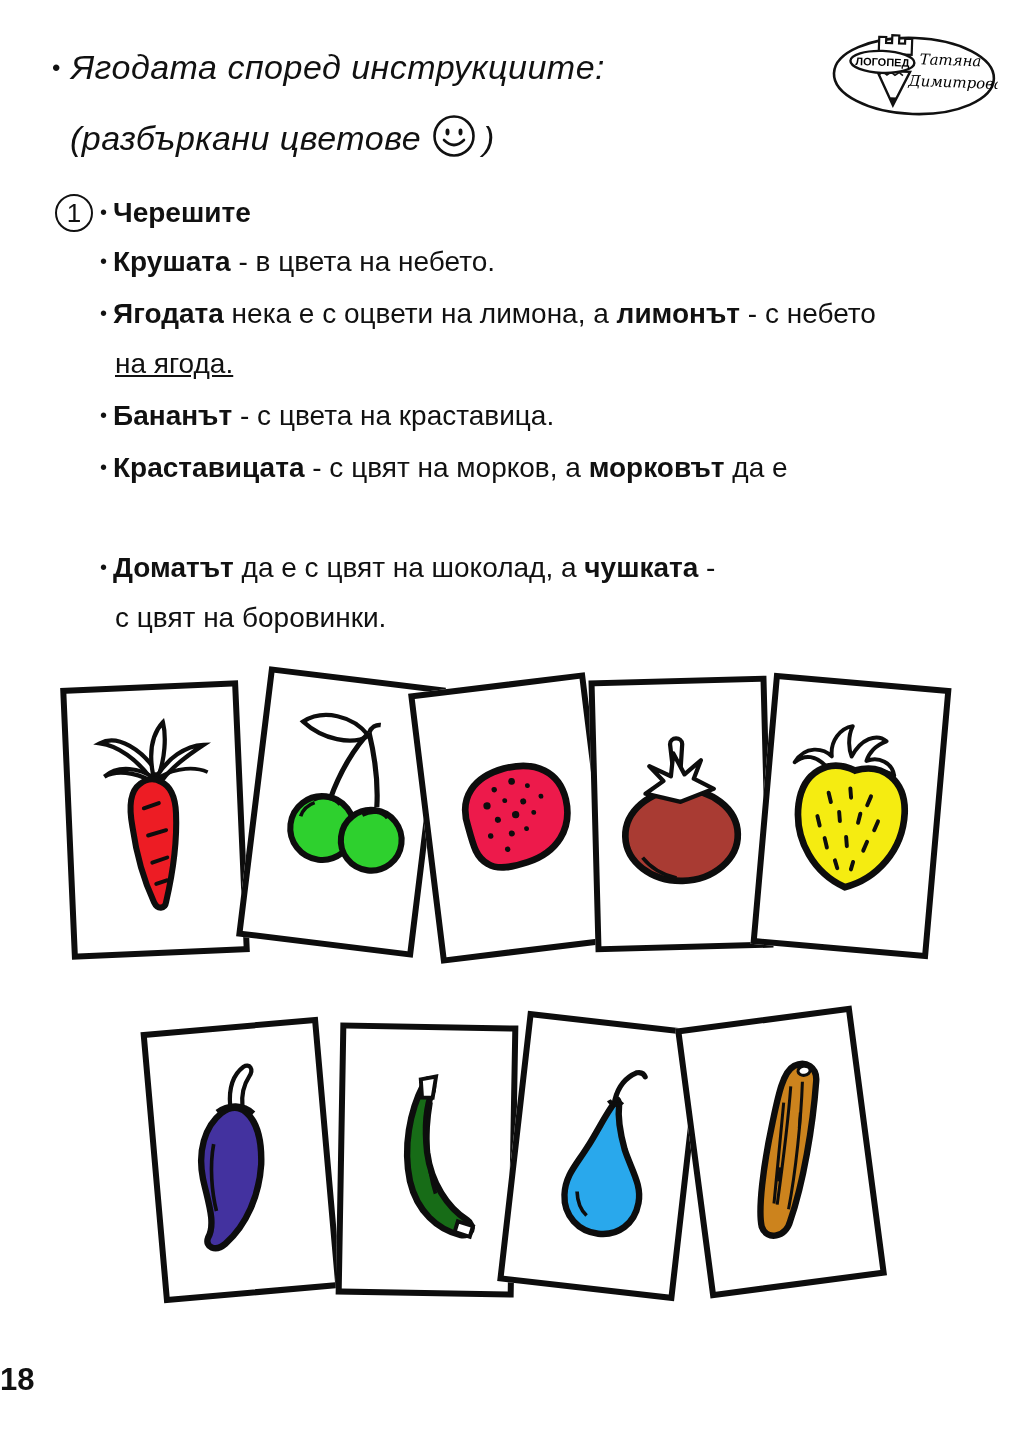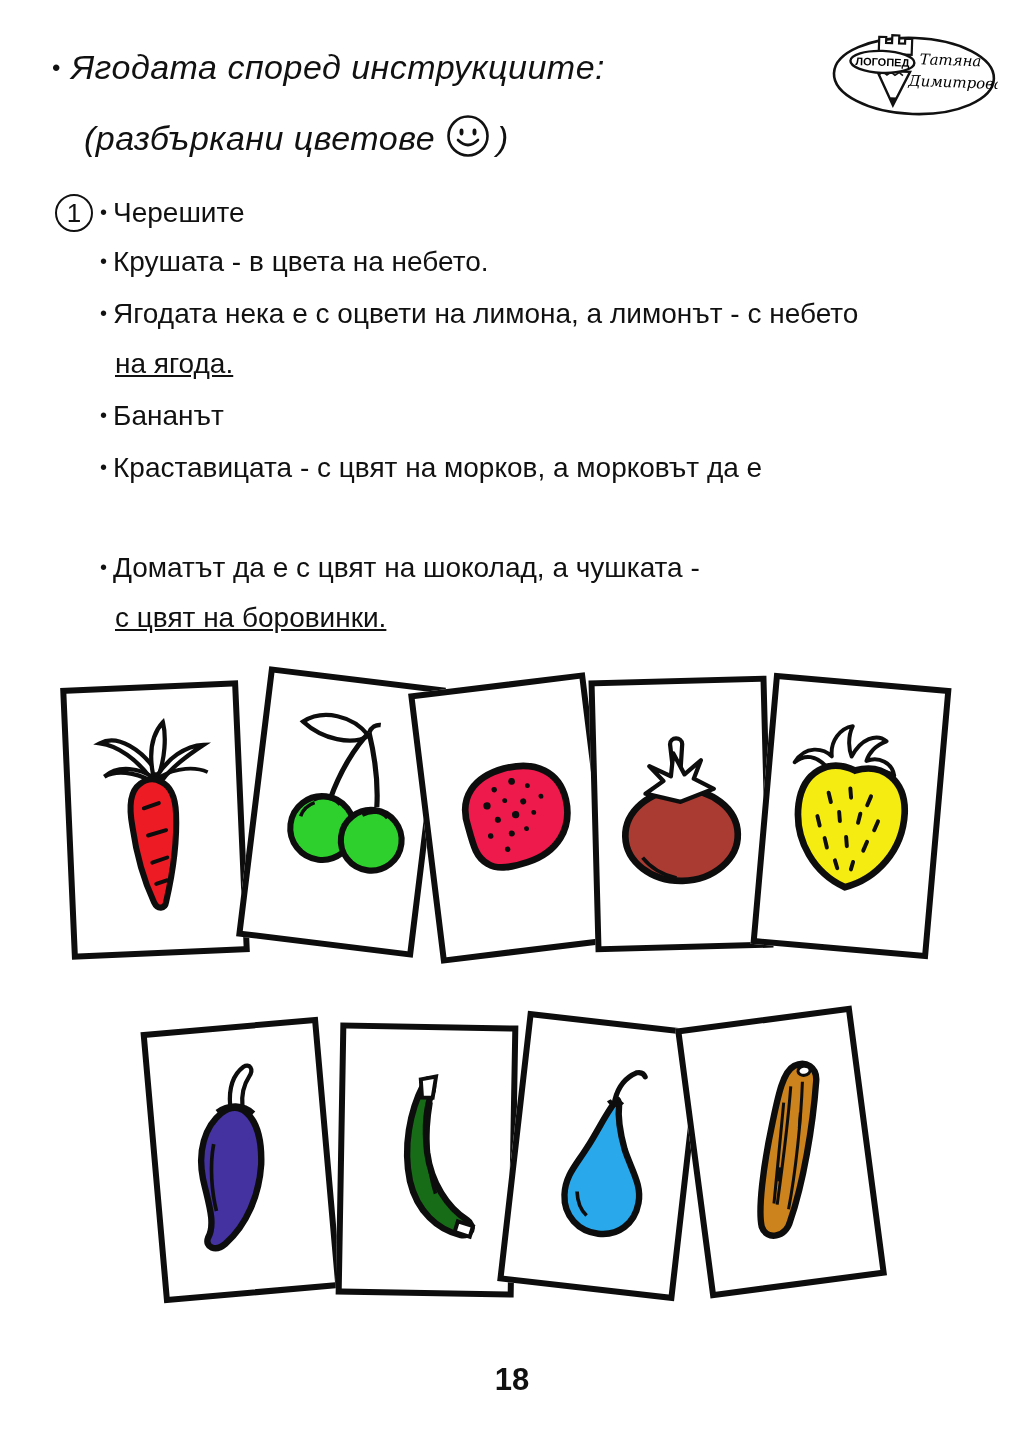--- a/index.html
+++ b/index.html
@@ -3,62 +3,62 @@
 <meta charset="utf-8">
 <style>
   * { margin:0; padding:0; box-sizing:border-box; }
   html,body { width:1024px; height:1449px; background:#ffffff; font-family:"Liberation Sans", sans-serif; color:#111; overflow:hidden; }
   .page { position:relative; width:1024px; height:1449px; background:#fff; }
 
   
   .title-block { position:absolute; left:52px; top:48px; }
   .title-line { display:flex; align-items:center; font-style:italic; font-size:34px; letter-spacing:0.5px; }
   .title-line .tbullet { font-size:24px; margin-right:10px; font-style:normal; }
-  .title-line2 { margin-top:24px; margin-left:32px; }
+  .title-line2 { margin-top:24px; margin-left:18px; }
   .smiley { margin:0 6px 0 10px; position:relative; top:2px; }
 
   
   .logo { position:absolute; right:26px; top:28px; width:168px; height:92px; transform:rotate(2deg); }
   .logo svg { width:100%; height:100%; }
   .logo .badge-text { font-size:11px; font-weight:bold; font-family:"Liberation Sans",sans-serif; }
   .logo .name-text { font-size:15px; font-style:italic; font-family:"DejaVu Serif", serif; }
 
   
   .task { position:absolute; left:55px; top:192px; width:910px; height:440px; font-size:28px; }
   .task-line { position:absolute; left:0; display:flex; align-items:center; white-space:pre; }
   .task-line .bullet { font-size:20px; margin:0 6px 0 0; position:relative; top:-1px; }
-  .task-line .seg.b { font-weight:normal; }
+  .task-line .seg.b { font-weight:bold; }
   .num-badge { display:inline-flex; align-items:center; justify-content:center; width:38px; height:38px; border:2.5px solid #111; border-radius:50%; font-size:26px; margin-right:7px; }
   .indent { padding-left:45px; }
   .cont { position:absolute; left:60px; white-space:pre; }
   .t0 { top:2px; }
   .t1 { top:54px; }
   .t2 { top:106px; }
   .t2c { top:156px;text-decoration:underline; }
   .t3 { top:208px; }
   .t4 { top:260px; }
   .t4c { top:310px; }
   .t5 { top:360px; }
-  .t5c { top:410px;text-decoration:underline; }
+  .t5c { top:410px; }
 
   
   .card { position:absolute; width:178px; height:272px; background:#fff; border:6px solid #0d0d0d; display:flex; align-items:center; justify-content:center; }
   .card svg { width:152px; height:218px; display:block; }
   .r1c1 { left:66px;  top:684px;  transform:rotate(-2.5deg); z-index:1; }
   .r1c2 { left:252px; top:676px;  transform:rotate(7deg);    z-index:2; }
   .r1c3 { left:424px; top:682px;  transform:rotate(-7deg);   z-index:3; }
   .r1c4 { left:592px; top:678px;  transform:rotate(-1.5deg); z-index:4; }
   .r1c5 { left:762px; top:680px;  transform:rotate(5deg);    z-index:5; }
   .r2c1 { left:152px; top:1024px; transform:rotate(-5deg);   z-index:1; }
   .r2c2 { left:338px; top:1024px; transform:rotate(1deg);    z-index:2; }
   .r2c3 { left:512px; top:1020px; transform:rotate(6.5deg);  z-index:3; }
   .r2c4 { left:692px; top:1016px; transform:rotate(-7.5deg); z-index:4; }
 
   
-  .page-num { position:absolute; left:0; top:1362px; width:100%; text-align:center; font-size:31px; font-weight:bold; }
+  .page-num { position:absolute; left:0; top:1362px; width:100%; text-align:left; font-size:31px; font-weight:bold; }
 </style>
 </head>
 <body>
 
 <div class="page">
 
   <div class="title-block">
     <div class="title-line">
       <span class="tbullet">•</span>
       <span>Ягодата според инструкциите:</span>
@@ -110,20 +110,21 @@
       <span class="seg b">Ягодата</span>
       <span class="seg"> нека е с оцвети на лимона, а </span>
       <span class="seg b">лимонът</span>
       <span class="seg"> - с небето</span>
     </div>
     <div class="cont t2c">на ягода.</div>
 
     <div class="task-line t3 indent">
       <span class="bullet">•</span>
       <span class="seg b">Бананът</span>
+      <span class="seg"> - с цвета на краставица.</span>
     </div>
 
     <div class="task-line t4 indent">
       <span class="bullet">•</span>
       <span class="seg b">Краставицата</span>
       <span class="seg"> - с цвят на морков, а </span>
       <span class="seg b">морковът</span>
       <span class="seg"> да е</span>
     </div>
 

